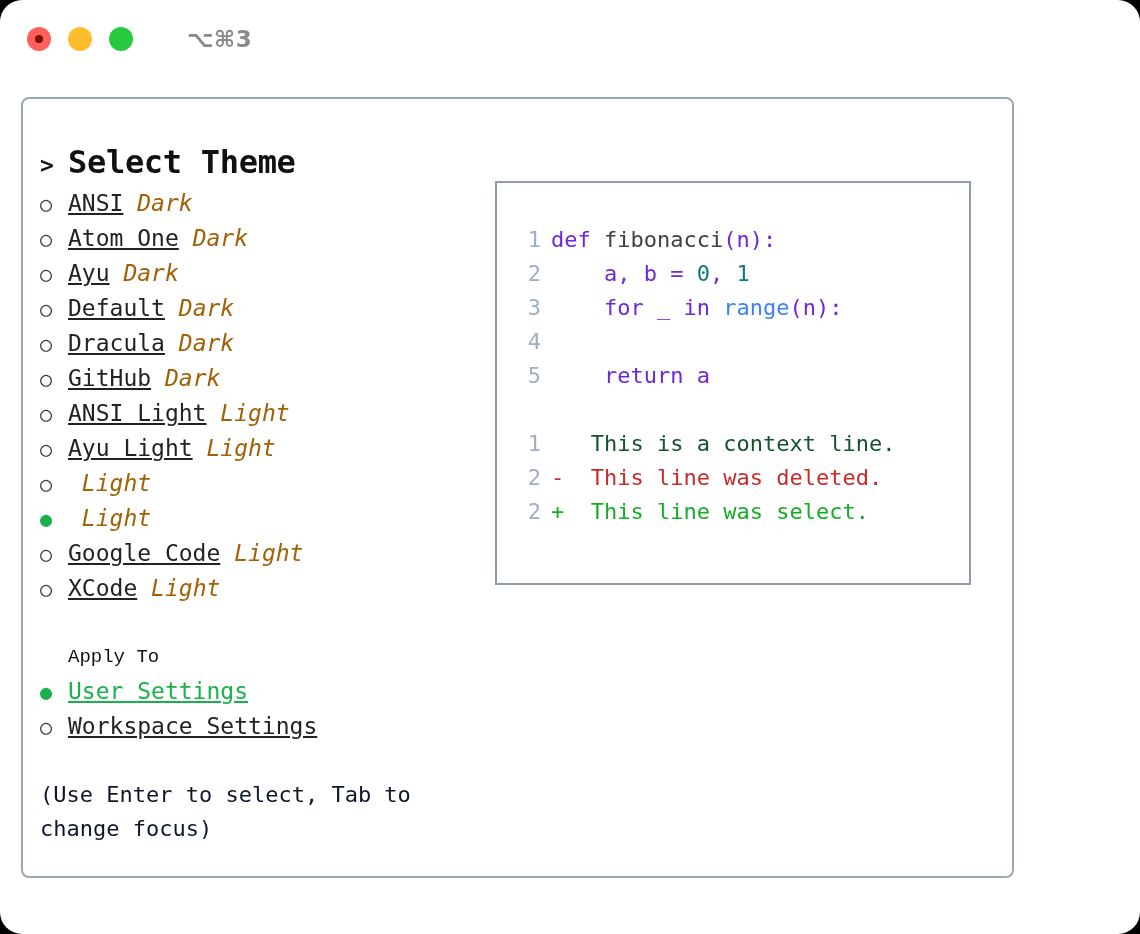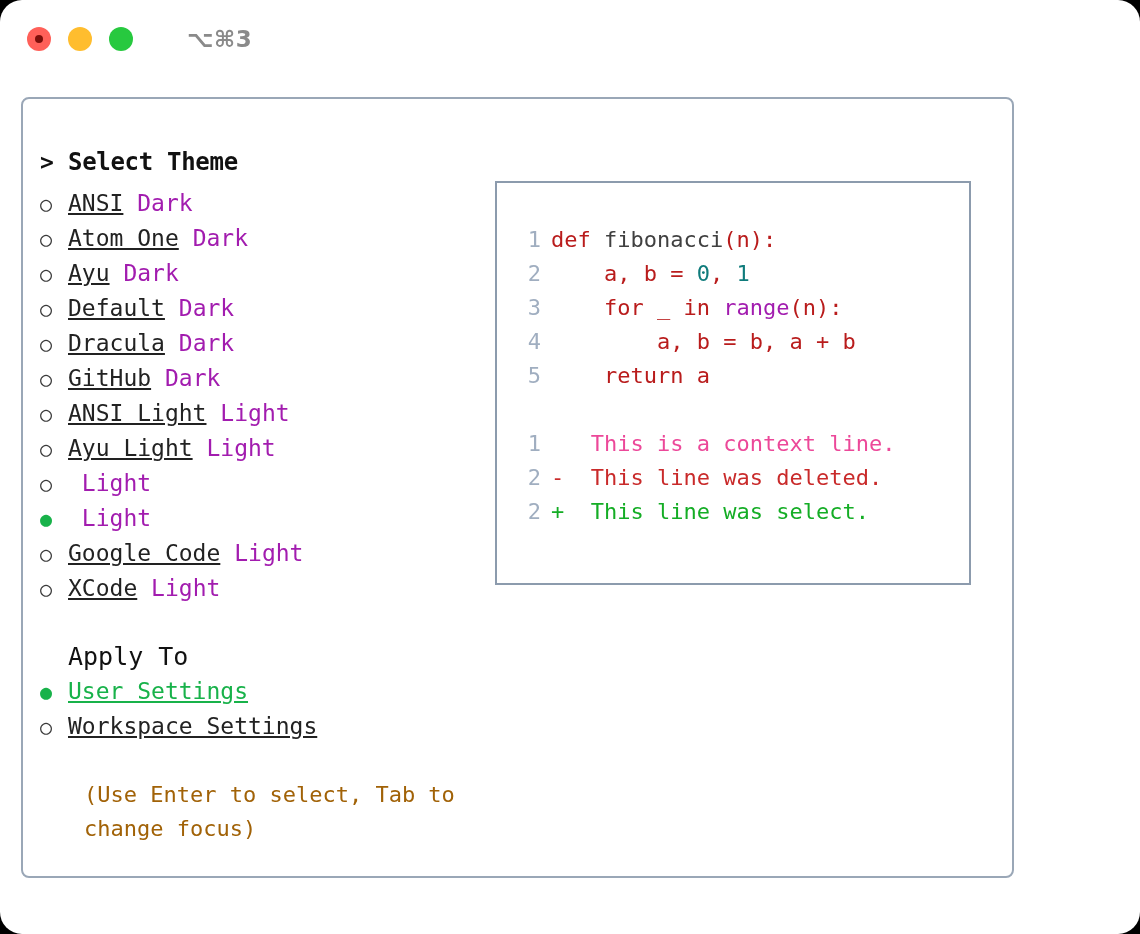--- a/index.html
+++ b/index.html
@@ -80,21 +80,21 @@
     background: #ffffff;
   }
   .columns {
     display: flex;
     padding: 46px 0 0 17px;
   }
   .left-col { width: 455px; }
   .right-col { width: 500px; }
 
   .section-title {
-    font-size: 24px;
+    font-size: 32px;
     font-weight: bold;
     color: #111111;
     letter-spacing: -0.3px;
     white-space: pre;
   }
   .left-col .section-title { margin-bottom: 7px; }
 
   
   .opt-row {
     display: flex;
@@ -111,42 +111,42 @@
     font-size: 20px;
   }
   .marker.caret {
     color: #111111;
     font-weight: bold;
     font-size: 23px;
   }
   .marker.sel { color: #18b24a; font-size: 20px; }
   .opt-label { color: #222222; text-decoration: underline; }
   .opt-row.selected .opt-label { color: #18b24a; }
-  .opt-variant { color: #a21caf; }
+  .opt-variant { color: #a16207; font-style: italic; }
 
   .spacer { height: 34px; }
 
   .group-head {
     display: flex;
     align-items: flex-start;
-    font-size: 25px;
+    font-size: 19px;
     line-height: 34px;
     color: #111111;
     white-space: pre;
+    font-family: Liberation Mono, monospace;
   }
   .group-head .marker { color: transparent; }
 
   .hint {
     margin-top: 34px;
-    color: #a16207;
+    color: #0f172a;
     font-size: 22px;
     line-height: 34px;
     width: 400px;
     white-space: pre-wrap;
-    margin-left: 44px;
   }
 
   
   .preview-box {
     margin-top: 36px;
     width: 476px;
     height: 404px;
     border: 2px solid #8c9bad;
     box-sizing: border-box;
     background: #ffffff;
@@ -158,26 +158,26 @@
     line-height: 34px;
     white-space: pre;
   }
   .lineno {
     width: 28px;
     flex: 0 0 28px;
     color: #a0aec0;
     text-align: right;
     margin-right: 10px;
   }
-  .code-text { color: #b91c1c; }
+  .code-text { color: #6d28d9; }
   .tok-fn { color: #404040; }
   .tok-num { color: #0f7b7b; }
-  .tok-builtin { color: #a21caf; }
+  .tok-builtin { color: #3b82f6; }
   .gap-line { height: 34px; }
-  .diff-context { color: #ec4899; }
+  .diff-context { color: #14532d; }
   .diff-del { color: #c92a2a; }
   .diff-add { color: #14ad25; }
 </style>
 </head>
 <body>
 
 <div class="window">
 
   <div class="titlebar">
     <div class="lights">
@@ -282,21 +282,21 @@
             <div class="code-line">
               <span class="lineno">2</span>
               <span class="code-text">    </span><span class="code-text">a, b = </span><span class="tok-num">0</span><span class="code-text">, </span><span class="tok-num">1</span>
             </div>
             <div class="code-line">
               <span class="lineno">3</span>
               <span class="code-text">    </span><span class="code-text">for _ in </span><span class="tok-builtin">range</span><span class="code-text">(n):</span>
             </div>
             <div class="code-line">
               <span class="lineno">4</span>
-              <span class="code-text">        </span><span class="code-text">a, b = b, a + b</span>
+              <span class="code-text">        </span>
             </div>
             <div class="code-line">
               <span class="lineno">5</span>
               <span class="code-text">    </span><span class="code-text">return a</span>
             </div>
           </div>
 
           <div class="gap-line"></div>
 
           <div>

